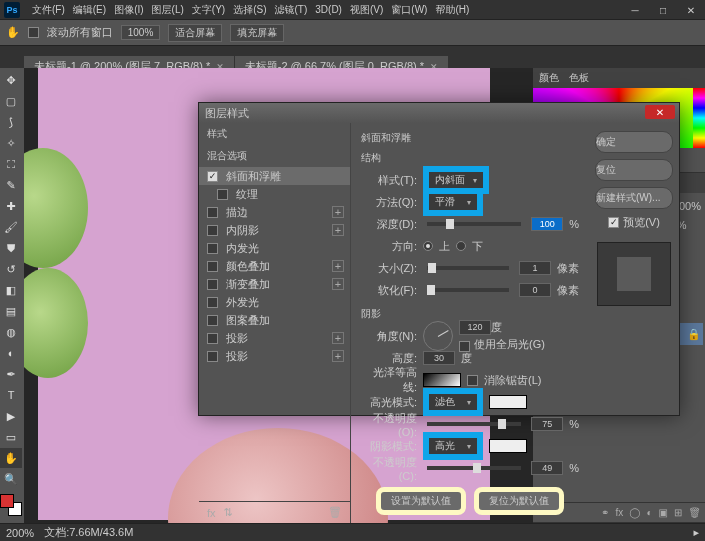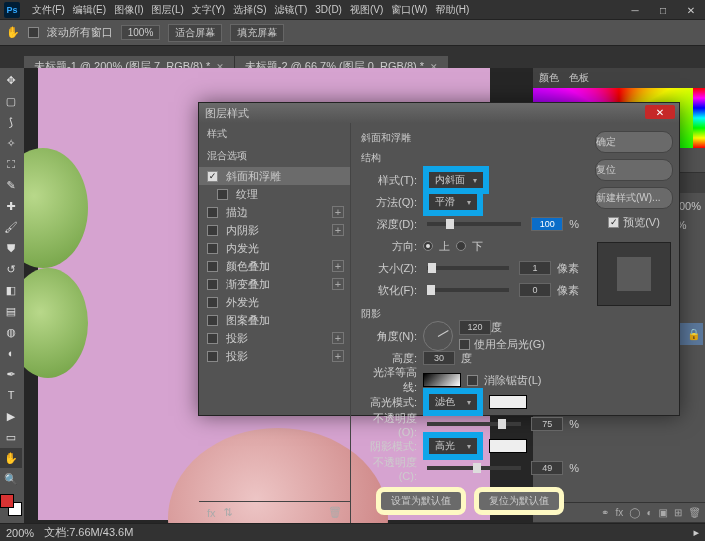--- a/index.html
+++ b/index.html
@@ -361,21 +361,21 @@
         </div>
       <div class="sec-hdr" style="margin-top:4px">阴影</div>
       <div class="field">
           <label>角度(N):</label>
           <div class="angle-widget"></div>
           <div style="display:flex;flex-direction:column;gap:2px">
             <div style="display:flex;">
               <div class="numbox">120</div>
               <span>度</span>
             </div>
-            <div style="display:flex;gap:4px;align-items:center">
+            <div style="display:flex;gap:4px;align-items:flex-end">
               <div class="chk"></div>
               <span>使用全局光(G)</span>
             </div>
           </div>
         </div>
       <div class="field">
           <label>高度:</label>
           <div class="numbox">30</div>
           <span>度</span>
         </div>

